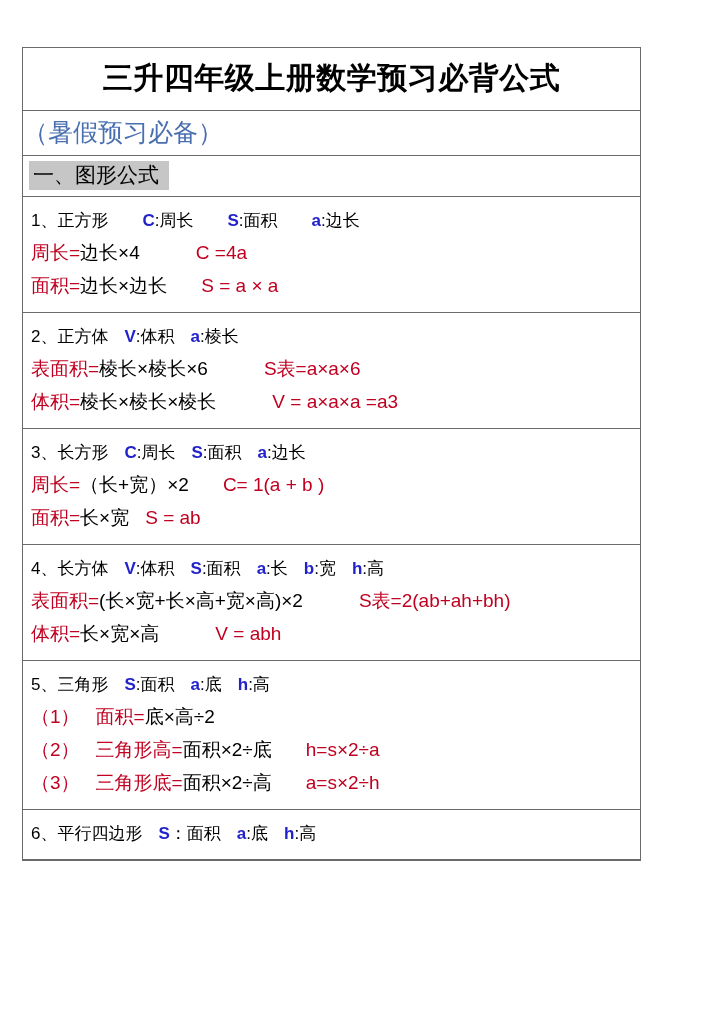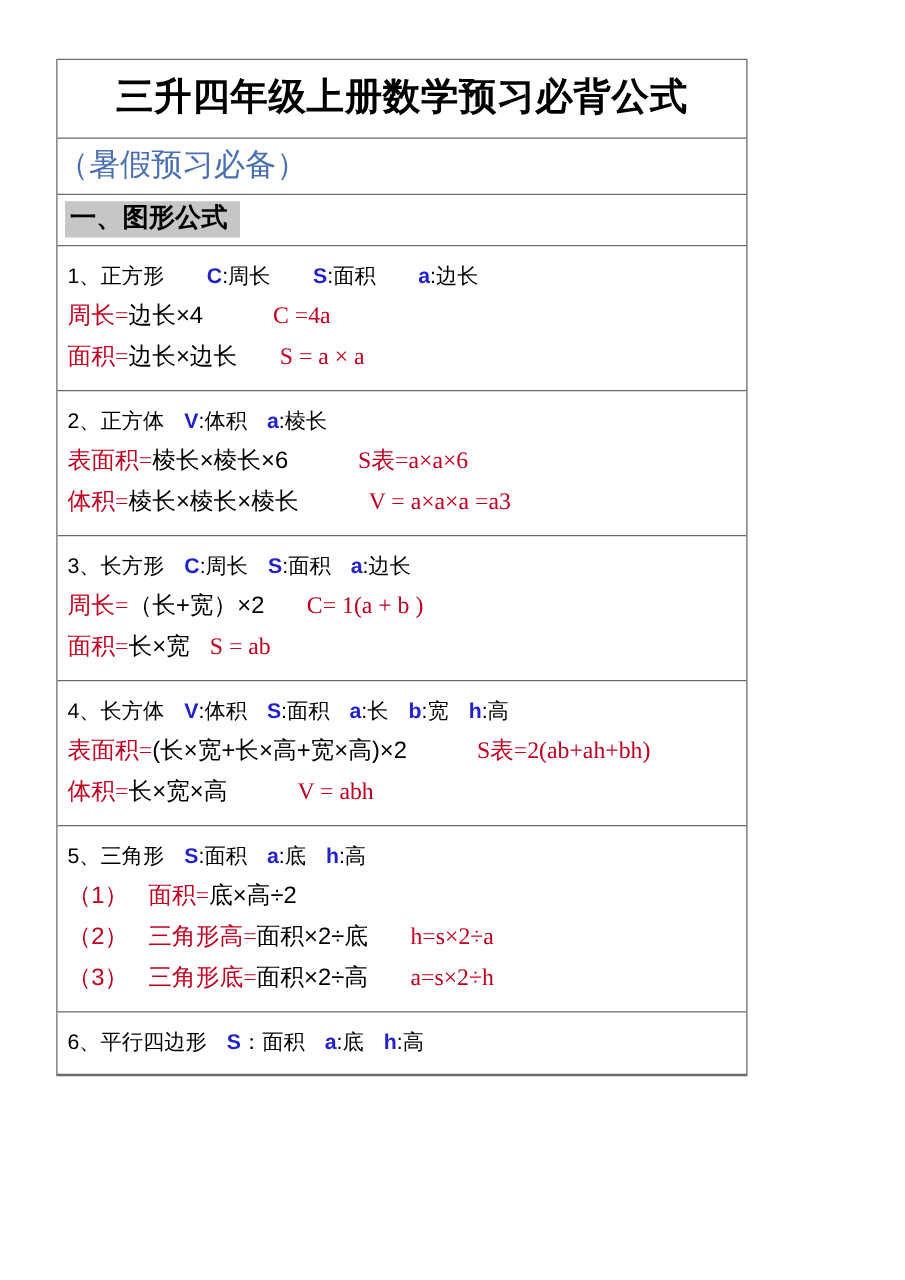--- a/index.html
+++ b/index.html
@@ -19,26 +19,25 @@
     width: 724px;
     height: 1024px;
     background: #ffffff;
   }
 
   
   .sheet {
     position: absolute;
     left: 22px;
     top: 47px;
-    width: 553px;
+    width: 619px;
     border: 1px solid #6a6a6a;
     border-bottom-width: 2px;
     box-sizing: border-box;
     background: #ffffff;
-    margin-left: 23px;
   }
 
   .row {
     border-bottom: 1px solid #6a6a6a;
     box-sizing: border-box;
   }
   .row:last-child { border-bottom: none; }
 
   
   .title-row {
@@ -70,40 +69,39 @@
     padding: 5px 0 6px 6px;
   }
   .section-title {
     display: inline-block;
     background: #c6c6c6;
     color: #000000;
     font-size: 21px;
     padding: 1px 10px 3px 4px;
     line-height: 1.2;
     white-space: nowrap;
-    font-weight: bold;
   }
 
   
   .block {
     padding: 8px 0 10px 8px;
   }
   .fline {
     font-size: 19px;
     line-height: 1.0;
     padding: 7px 0 7px 0;
     white-space: pre;
     color: #111111;
   }
   .fline.head { font-size: 17px; }
 
   
   .k  { color: #000000; }           
   .v  { color: #2222cc; font-weight: bold; }  
-  .r  { color: #c00020; font-family: Liberation Serif, serif; }           
+  .r  { color: #c00020; }           
   .rb { color: #c00020; }           
 
   .gap-s { display:inline-block; width: 16px; }
   .gap-m { display:inline-block; width: 34px; }
   .gap-l { display:inline-block; width: 56px; }
 </style>
 </head>
 <body>
 
 <div class="page">

